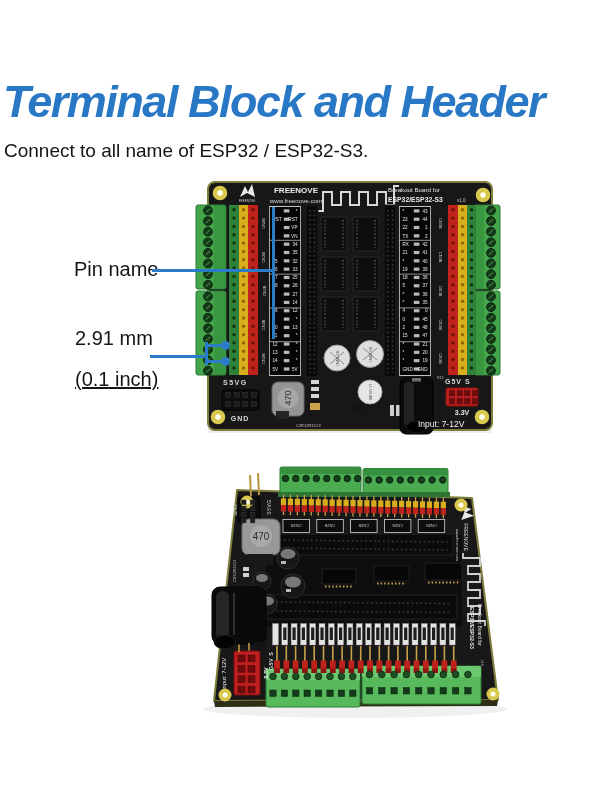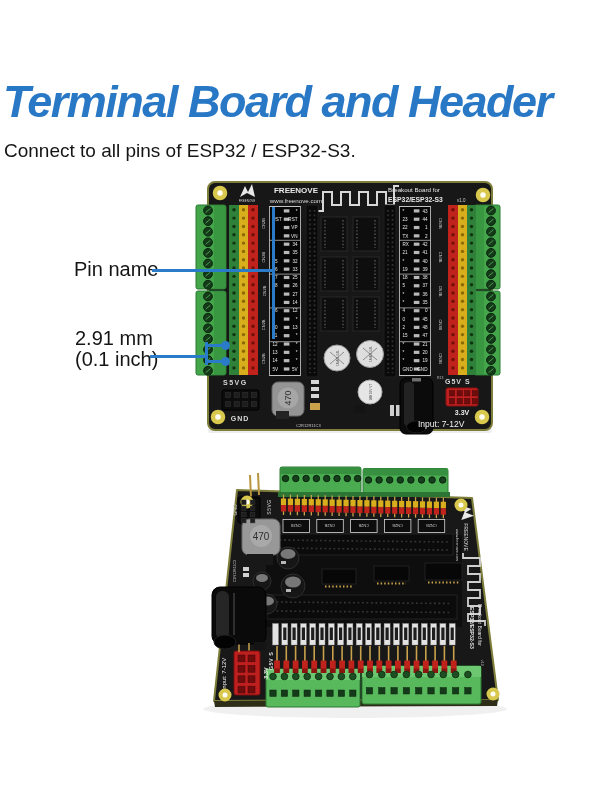--- a/index.html
+++ b/index.html
@@ -13,26 +13,26 @@
   .bdot{position:absolute;width:9px;height:9px;border-radius:50%;background:#2b7cc8;}
   svg{position:absolute;font-family:"Liberation Sans",sans-serif;}
   #svg-top{left:150px;top:165px;width:400px;height:280px;}
   #svg-bot{left:150px;top:445px;width:400px;height:310px;}
 </style>
 </head>
 <body>
 
 <div class="canvas">
 
-  <div class="title">Terminal Board and Header</div>
-  <div class="subtitle">Connect to all pins of ESP32 / ESP32-S3.</div>
+  <div class="title">Terminal Block and Header</div>
+  <div class="subtitle">Connect to all name of ESP32 / ESP32-S3.</div>
 
   <div class="ann" style="left:74px;top:258px;">Pin name</div>
   <div class="ann" style="left:75px;top:327px;">2.91 mm</div>
-  <div class="ann" style="left:75px;top:348px;">(0.1 inch)</div>
+  <div class="ann" style="left:75px;top:368px;text-decoration:underline;">(0.1 inch)</div>
 
   <svg id="svg-top" viewBox="0 0 400 280">
     <rect x="58" y="263" width="284" height="5" rx="2" fill="#000" opacity="0.07"></rect>
     <rect x="58" y="17" width="284" height="248" rx="7" fill="#171717" stroke="#7e7e3b" stroke-width="2"></rect>
 
     <path d="M168,46 h5 v-19 h9 v13 h9 v-13 h9 v13 h9 v-13 h9 v13 h9 v-13 h9 v13 h8 v-19 h5" fill="none" stroke="#d8d8d8" stroke-width="2"></path>
 
     <path d="M90,32 l5,-11 l3,6 l4,-8 l3,13 l-8,-4 z" fill="#e8e8e8"></path>
     <text x="97" y="37" font-size="3" fill="#cfcfcf" text-anchor="middle">FREENOVE</text>
     <text x="146" y="28" font-size="8" font-weight="bold" fill="#eaeaea" text-anchor="middle">FREENOVE</text>

